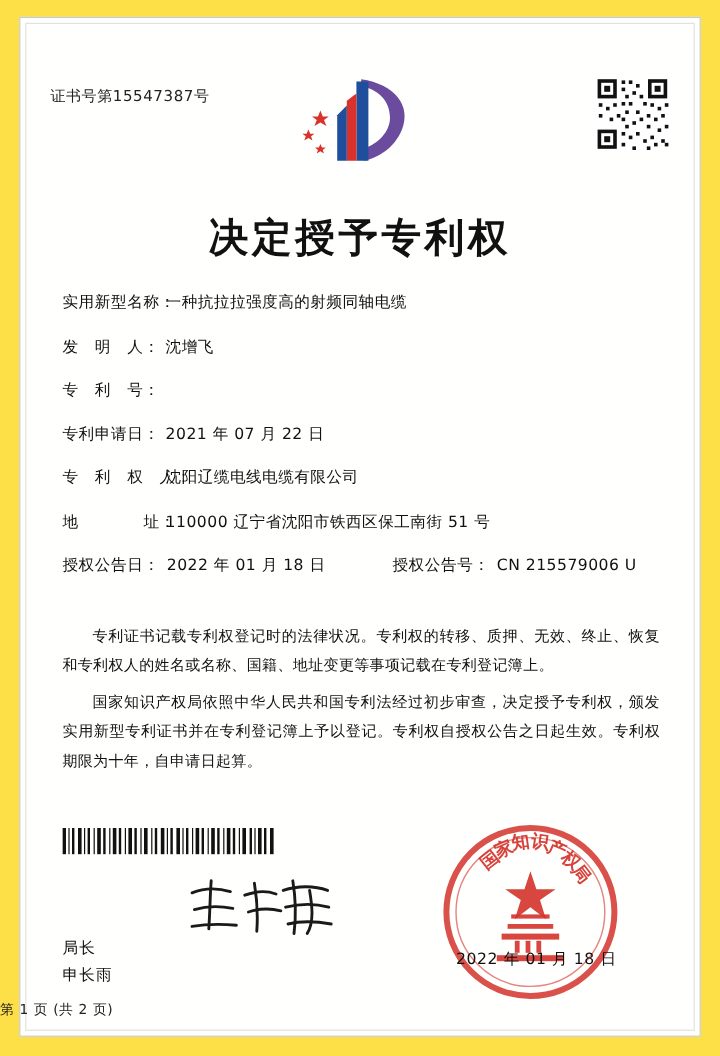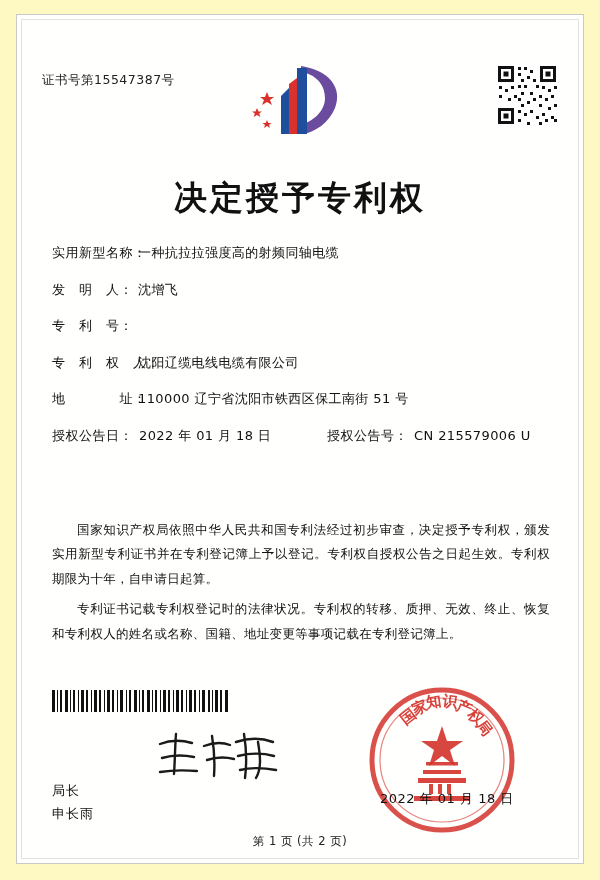--- a/index.html
+++ b/index.html
@@ -12,21 +12,21 @@
     height: 880px;
     font-family: "DejaVu Sans", "Liberation Sans", sans-serif;
     color: #1a1a1a;
     overflow: hidden;
   }
 
   .page {
     position: relative;
     width: 600px;
     height: 880px;
-    background: #fef9c3;
+    background: #fde047;
     box-sizing: border-box;
   }
 
   
   .cert-border {
     position: absolute;
     left: 16px;
     top: 14px;
     right: 16px;
     bottom: 16px;
@@ -194,21 +194,20 @@
     color: #111;
     letter-spacing: 0.5px;
   }
 
   
   .footer {
     position: absolute;
     left: 0;
     right: 0;
     top: 834px;
-    text-align: center;
     font-size: 11.5px;
     color: #222;
     letter-spacing: 0.5px;
   }
 </style>
 </head>
 <body>
 
 <div class="page">
 
@@ -308,20 +307,24 @@
 
     <div class="field-row">
       <div class="field-label w-five">发　明　人：</div>
       <div class="field-value">沈增飞</div>
     </div>
 
     <div class="field-row">
       <div class="field-label w-five">专　利　号：</div>
     </div>
 
+    <div class="field-row">
+      <div class="field-label w-five">专利申请日：</div>
+      <div class="field-value">2021 年 07 月 22 日</div>
+    </div>
 
     <div class="field-row">
       <div class="field-label w-four">专　利　权　人：</div>
       <div class="field-value">沈阳辽缆电线电缆有限公司</div>
     </div>
 
     <div class="field-row">
       <div class="field-label w-four">地　　　　址：</div>
       <div class="field-value">110000 辽宁省沈阳市铁西区保工南街 51 号</div>
     </div>
@@ -333,22 +336,22 @@
       </div>
       <div class="split-right">
         <div class="field-label">授权公告号：</div>
         <div class="field-value">CN 215579006 U</div>
       </div>
     </div>
 
   </div>
 
   <div class="paragraphs">
+    <p>专利证书记载专利权登记时的法律状况。专利权的转移、质押、无效、终止、恢复和专利权人的姓名或名称、国籍、地址变更等事项记载在专利登记簿上。</p>
     <p>国家知识产权局依照中华人民共和国专利法经过初步审查，决定授予专利权，颁发实用新型专利证书并在专利登记簿上予以登记。专利权自授权公告之日起生效。专利权期限为十年，自申请日起算。</p>
-    <p>专利证书记载专利权登记时的法律状况。专利权的转移、质押、无效、终止、恢复和专利权人的姓名或名称、国籍、地址变更等事项记载在专利登记簿上。</p>
   </div>
 
   <div class="barcode">
     <svg viewBox="0 0 178 22" width="178" height="22" preserveAspectRatio="none" aria-hidden="true">
       <g fill="#111111">
         <rect x="0" y="0" width="3" height="22"></rect>
           <rect x="5" y="0" width="1" height="22"></rect>
         <rect x="8" y="0" width="2" height="22"></rect>
           <rect x="13" y="0" width="3" height="22"></rect>
         <rect x="18" y="0" width="1" height="22"></rect>

